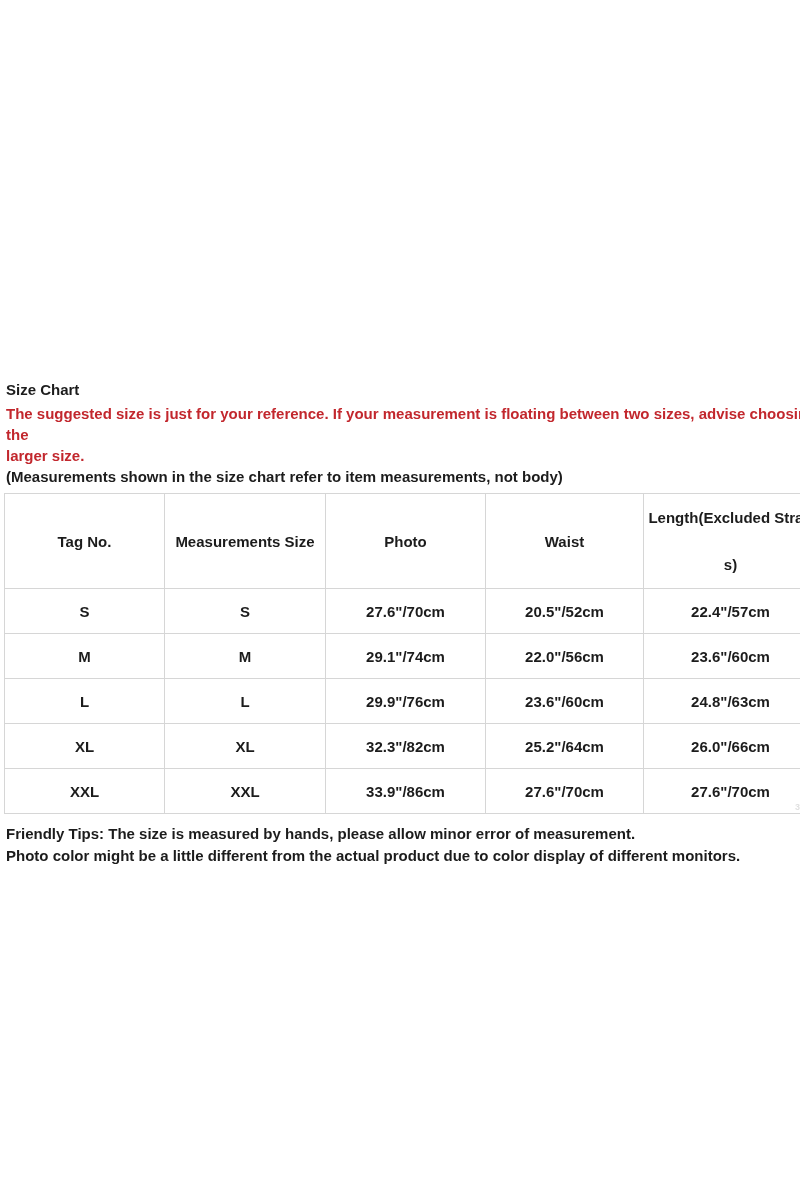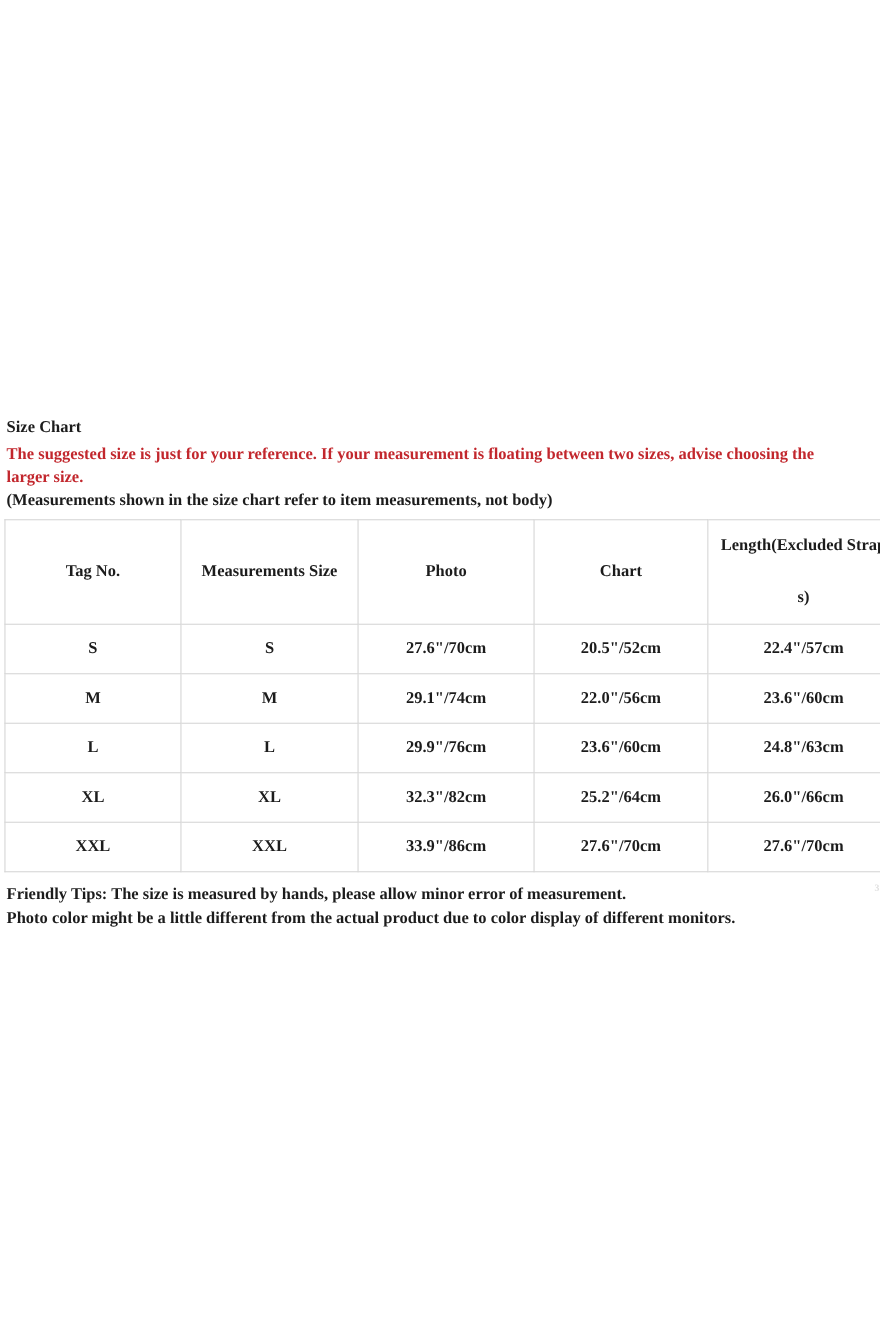--- a/index.html
+++ b/index.html
@@ -3,21 +3,21 @@
 <meta charset="utf-8">
 <style>
   * { margin: 0; padding: 0; box-sizing: border-box; }
   html, body { background: #ffffff; }
   .page {
     position: relative;
     width: 800px;
     height: 1200px;
     overflow: hidden;
     background: #ffffff;
-    font-family: Liberation Serif, serif;
+    font-family: Liberation Sans, sans-serif;
     font-weight: 700;
     color: #1c1c1c;
   }
   .doc {
     position: absolute;
     top: 380px;
     left: 4px;
     width: 816px;
   }
   .title {
@@ -98,21 +98,21 @@
         <col style="width:161px">
         <col style="width:160px">
         <col style="width:158px">
         <col style="width:174px">
       </colgroup>
       <thead>
         <tr>
           <th>Tag No.</th>
           <th>Measurements Size</th>
           <th>Photo</th>
-          <th>Chart</th>
+          <th>Waist</th>
           <th>Length(Excluded Strap
 s)</th>
         </tr>
       </thead>
       <tbody>
         <tr>
           <td>S</td>
           <td>S</td>
           <td>27.6"/70cm</td>
           <td>20.5"/52cm</td>

